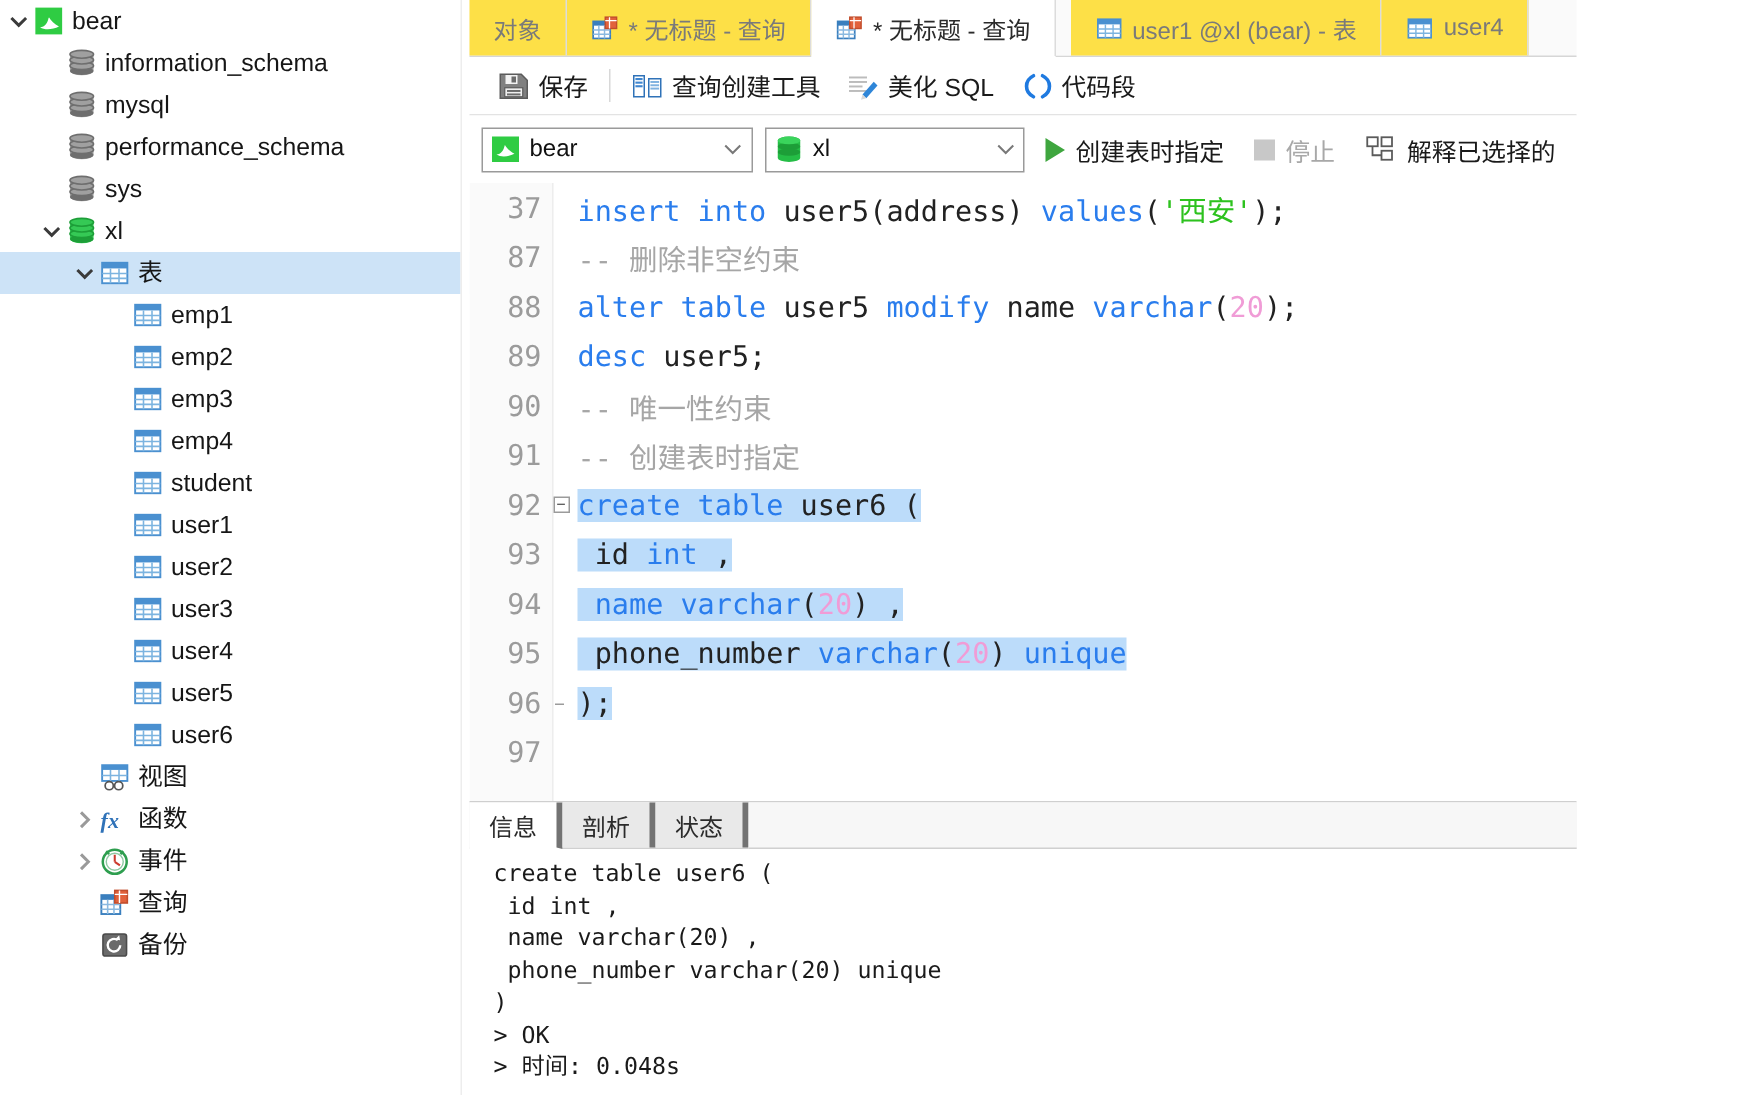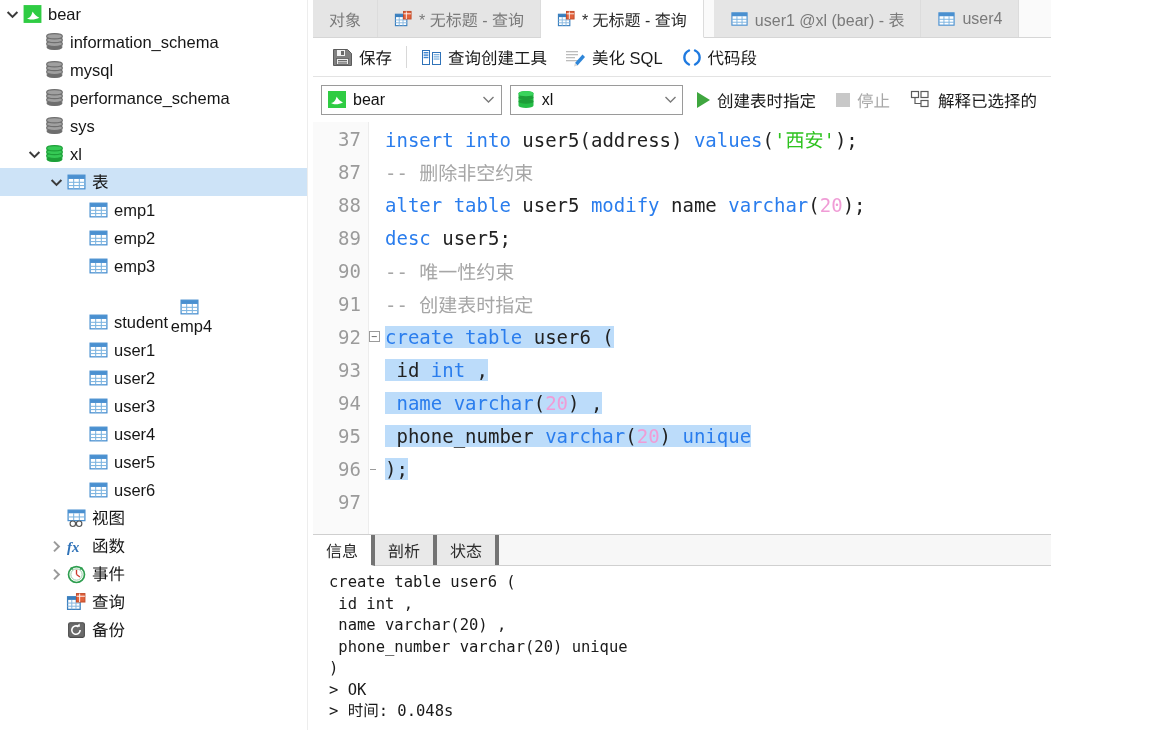--- a/index.html
+++ b/index.html
@@ -65,21 +65,21 @@
     height: 38px; flex: 0 0 38px;
     display: flex; align-items: stretch;
     background: #fafafa;
     border-bottom: 1px solid #d6d6d6;
   }
   .tab {
     display: flex; align-items: center; gap: 6px;
     padding: 0 16px;
     font-size: 16px;
     color: #7a7a7a;
-    background: #e5e5e5;
+    background: #fde047;
     border-right: 1px solid #dcdcdc;
     white-space: nowrap;
     cursor: default;
   }
   .tab.active {
     background: #ffffff;
     color: #2b2b2b;
     border-bottom: 1px solid #ffffff;
     margin-bottom: -1px;
   }
@@ -397,21 +397,21 @@
               <rect x="2" y="3" width="16" height="13" fill="#ffffff" stroke="#4a90d0" stroke-width="1.2"></rect>
               <rect x="2" y="3" width="16" height="3.6" fill="#4a90d0"></rect>
               <line x1="7.3" y1="6.6" x2="7.3" y2="16" stroke="#7cb4e0" stroke-width="1"></line>
               <line x1="12.7" y1="6.6" x2="12.7" y2="16" stroke="#7cb4e0" stroke-width="1"></line>
               <line x1="2" y1="9.8" x2="18" y2="9.8" stroke="#7cb4e0" stroke-width="1"></line>
               <line x1="2" y1="12.9" x2="18" y2="12.9" stroke="#7cb4e0" stroke-width="1"></line>
             </svg>
           </span>
           <span class="tree-label">emp3</span>
         </div>
-        <div class="tree-row" style="padding-left: 70px; flex-direction: column;">
+        <div class="tree-row" style="padding-left: 70px;">
           <span class="twisty"></span>
           <span class="tree-icon">
             <svg viewBox="0 0 20 19" width="21" height="20" style="display: block;">
               <rect x="2" y="3" width="16" height="13" fill="#ffffff" stroke="#4a90d0" stroke-width="1.2"></rect>
               <rect x="2" y="3" width="16" height="3.6" fill="#4a90d0"></rect>
               <line x1="7.3" y1="6.6" x2="7.3" y2="16" stroke="#7cb4e0" stroke-width="1"></line>
               <line x1="12.7" y1="6.6" x2="12.7" y2="16" stroke="#7cb4e0" stroke-width="1"></line>
               <line x1="2" y1="9.8" x2="18" y2="9.8" stroke="#7cb4e0" stroke-width="1"></line>
               <line x1="2" y1="12.9" x2="18" y2="12.9" stroke="#7cb4e0" stroke-width="1"></line>
             </svg>

